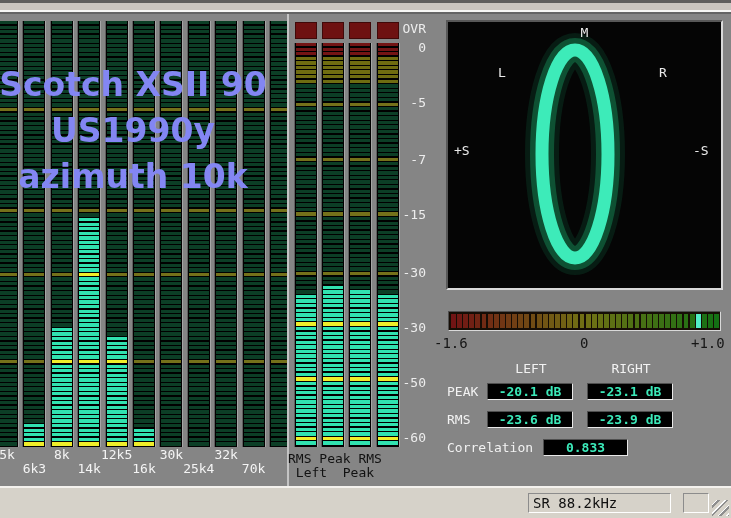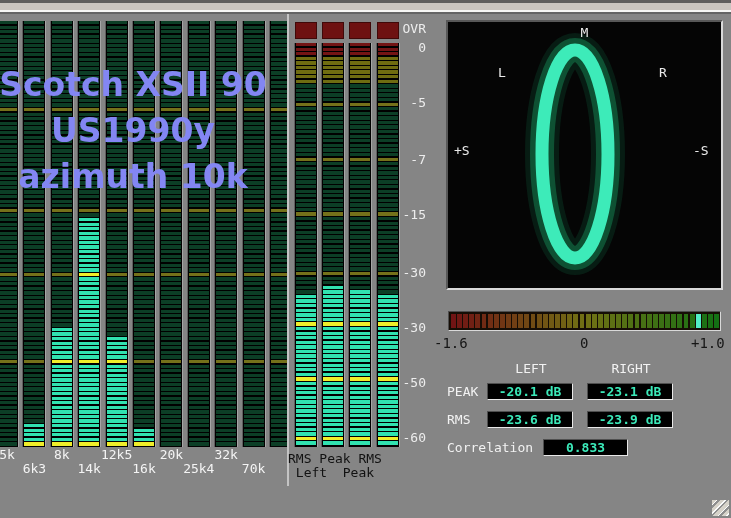--- a/index.html
+++ b/index.html
@@ -714,21 +714,21 @@
         <div class="seg" style="top: 384.72px; height: 3.3px; background: rgb(12, 62, 38);"></div>
         <div class="seg" style="top: 389.3px; height: 3.3px; background: rgb(12, 62, 38);"></div>
         <div class="seg" style="top: 393.88px; height: 3.3px; background: rgb(12, 62, 38);"></div>
         <div class="seg" style="top: 398.46px; height: 3.3px; background: rgb(12, 62, 38);"></div>
         <div class="seg" style="top: 403.04px; height: 3.3px; background: rgb(12, 62, 38);"></div>
         <div class="seg" style="top: 407.62px; height: 3.3px; background: rgb(12, 62, 38);"></div>
         <div class="seg" style="top: 412.2px; height: 3.3px; background: rgb(12, 62, 38);"></div>
         <div class="seg" style="top: 416.78px; height: 3.3px; background: rgb(12, 62, 38);"></div>
         <div class="seg" style="top: 421.36px; height: 3.3px; background: rgb(12, 62, 38);"></div>
       </div>
-      <div class="freq-label" style="left: 171.4px; top: 436px;">20k</div>
+      <div class="freq-label" style="left: 171.4px; top: 436px;">30k</div>
       <div class="col" style="left: 187.8px; top: 9px; width: 22px; height: 426px;">
         <div class="seg" style="top: 0px; height: 3.3px; background: rgb(12, 62, 38);"></div>
         <div class="seg" style="top: 4.58px; height: 3.3px; background: rgb(12, 62, 38);"></div>
         <div class="seg" style="top: 9.16px; height: 3.3px; background: rgb(12, 62, 38);"></div>
         <div class="seg" style="top: 13.74px; height: 3.3px; background: rgb(12, 62, 38);"></div>
         <div class="seg" style="top: 18.32px; height: 3.3px; background: rgb(12, 62, 38);"></div>
         <div class="seg" style="top: 22.9px; height: 3.3px; background: rgb(12, 62, 38);"></div>
         <div class="seg" style="top: 27.48px; height: 3.3px; background: rgb(12, 62, 38);"></div>
         <div class="seg" style="top: 32.06px; height: 3.3px; background: rgb(12, 62, 38);"></div>
         <div class="seg" style="top: 36.64px; height: 3.3px; background: rgb(12, 62, 38);"></div>
@@ -1562,15 +1562,19 @@
   <div class="val-box" style="left:487px;top:383px;width:86px;">-20.1 dB</div>
   <div class="val-box" style="left:587px;top:383px;width:86px;">-23.1 dB</div>
 
   <div class="ro-label" style="left:447px;top:413px;">RMS</div>
   <div class="val-box" style="left:487px;top:411px;width:86px;">-23.6 dB</div>
   <div class="val-box" style="left:587px;top:411px;width:86px;">-23.9 dB</div>
 
   <div class="ro-label" style="left:447px;top:441px;">Correlation</div>
   <div class="val-box" style="left:543px;top:439px;width:85px;">0.833</div>
 
+  <div class="abs statusbar">
+    <div class="status-field" style="left:528px;top:5px;width:143px;height:20px;">SR 88.2kHz</div>
+    <div class="status-field" style="left:683px;top:5px;width:26px;height:20px;"></div>
+  </div>
   <div class="grip"></div>
 
 </div>
 
 </body></html>

